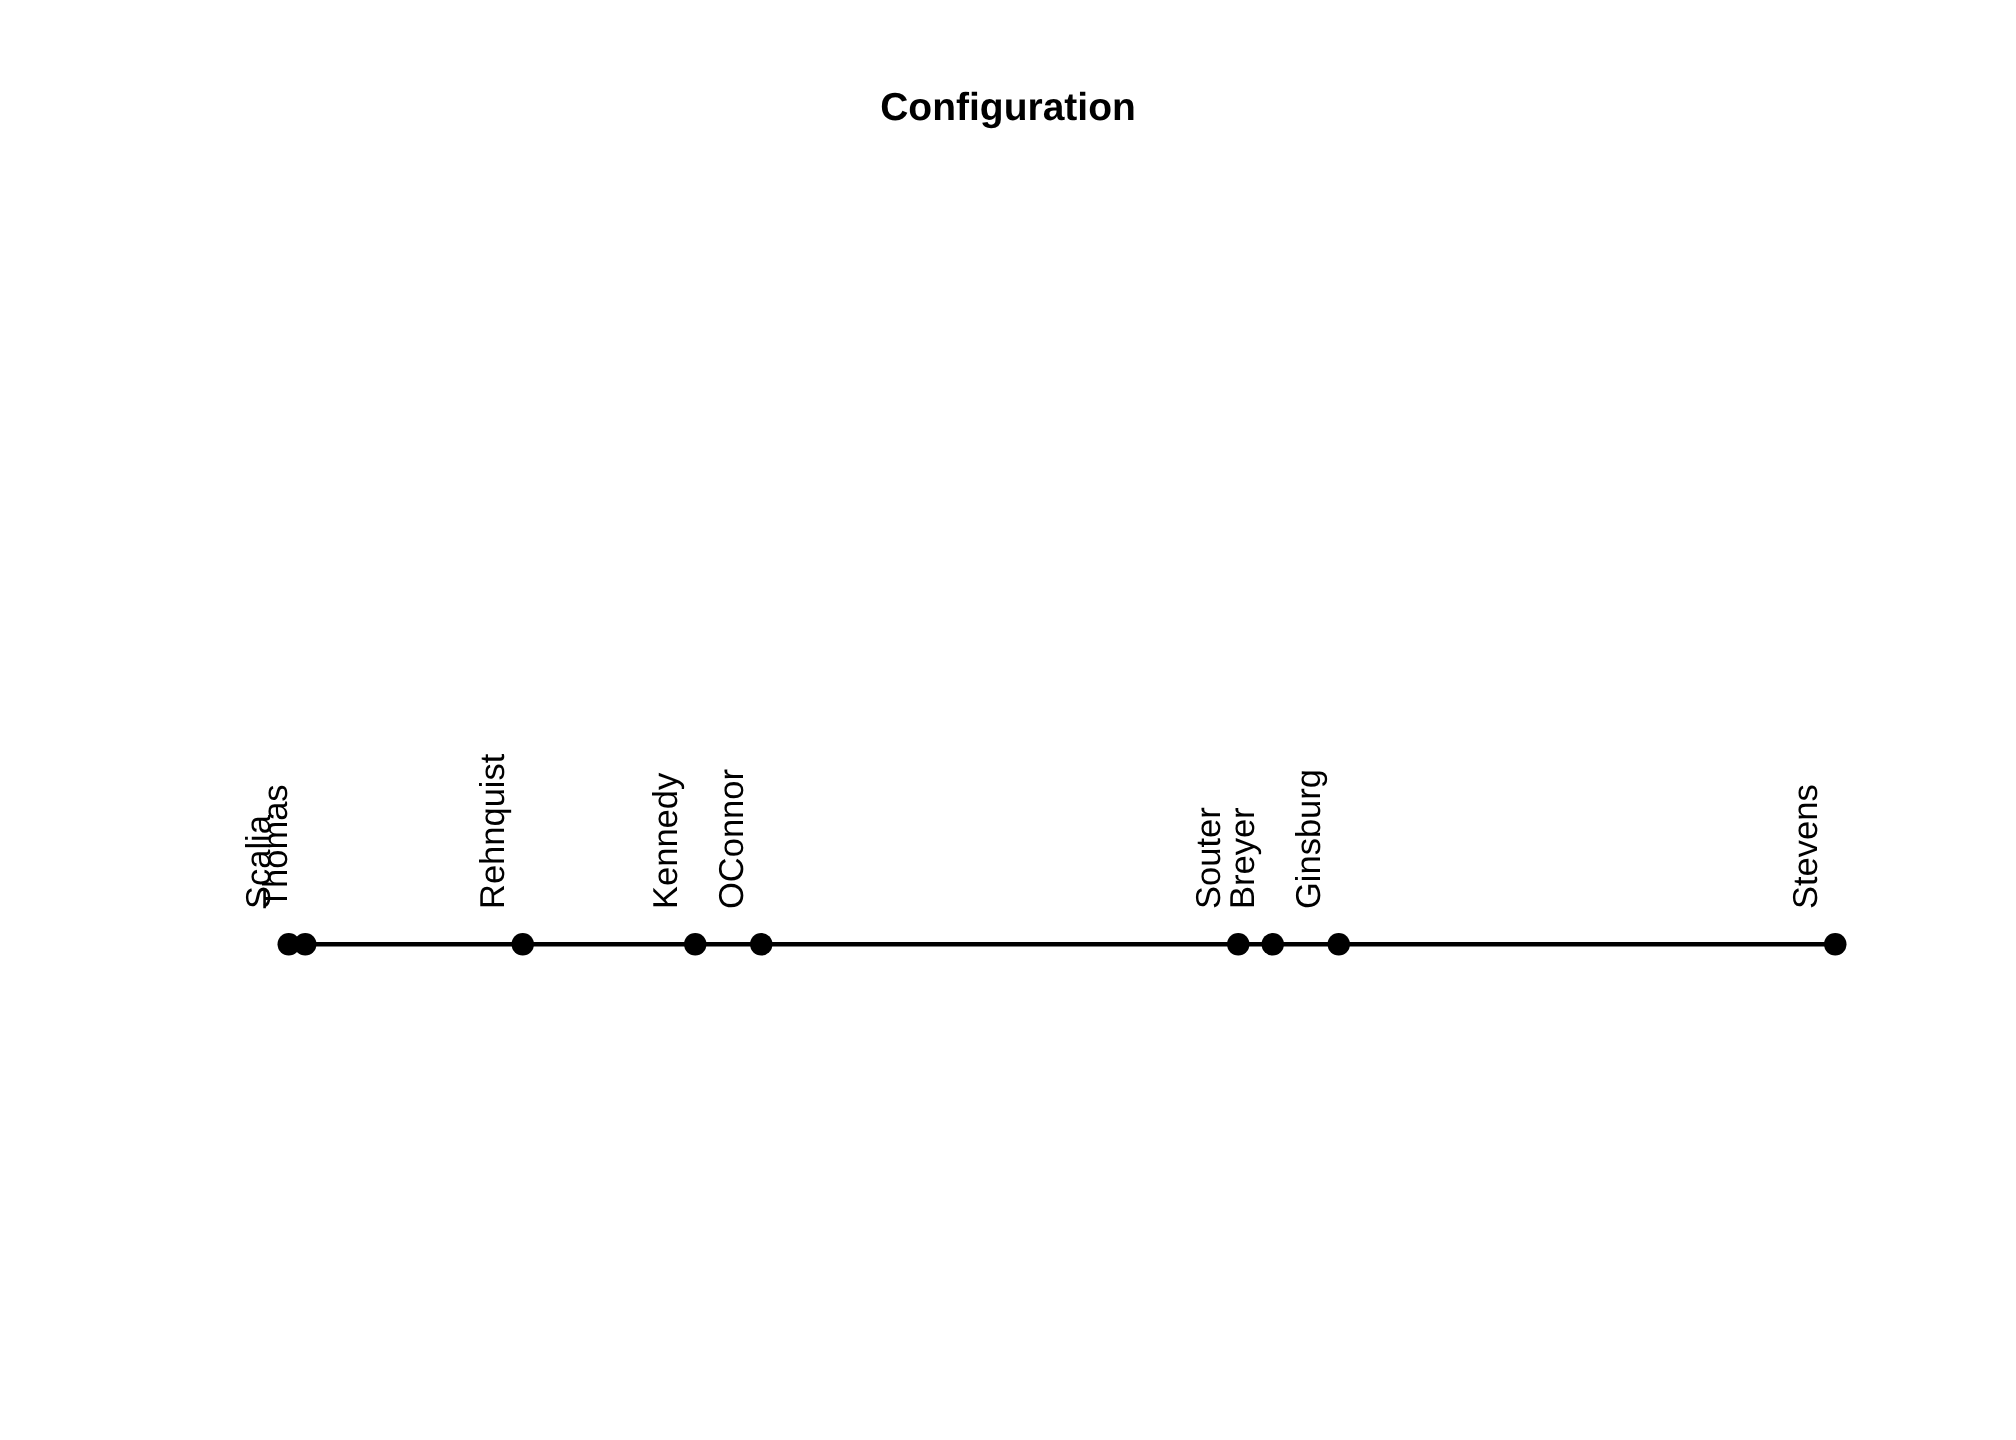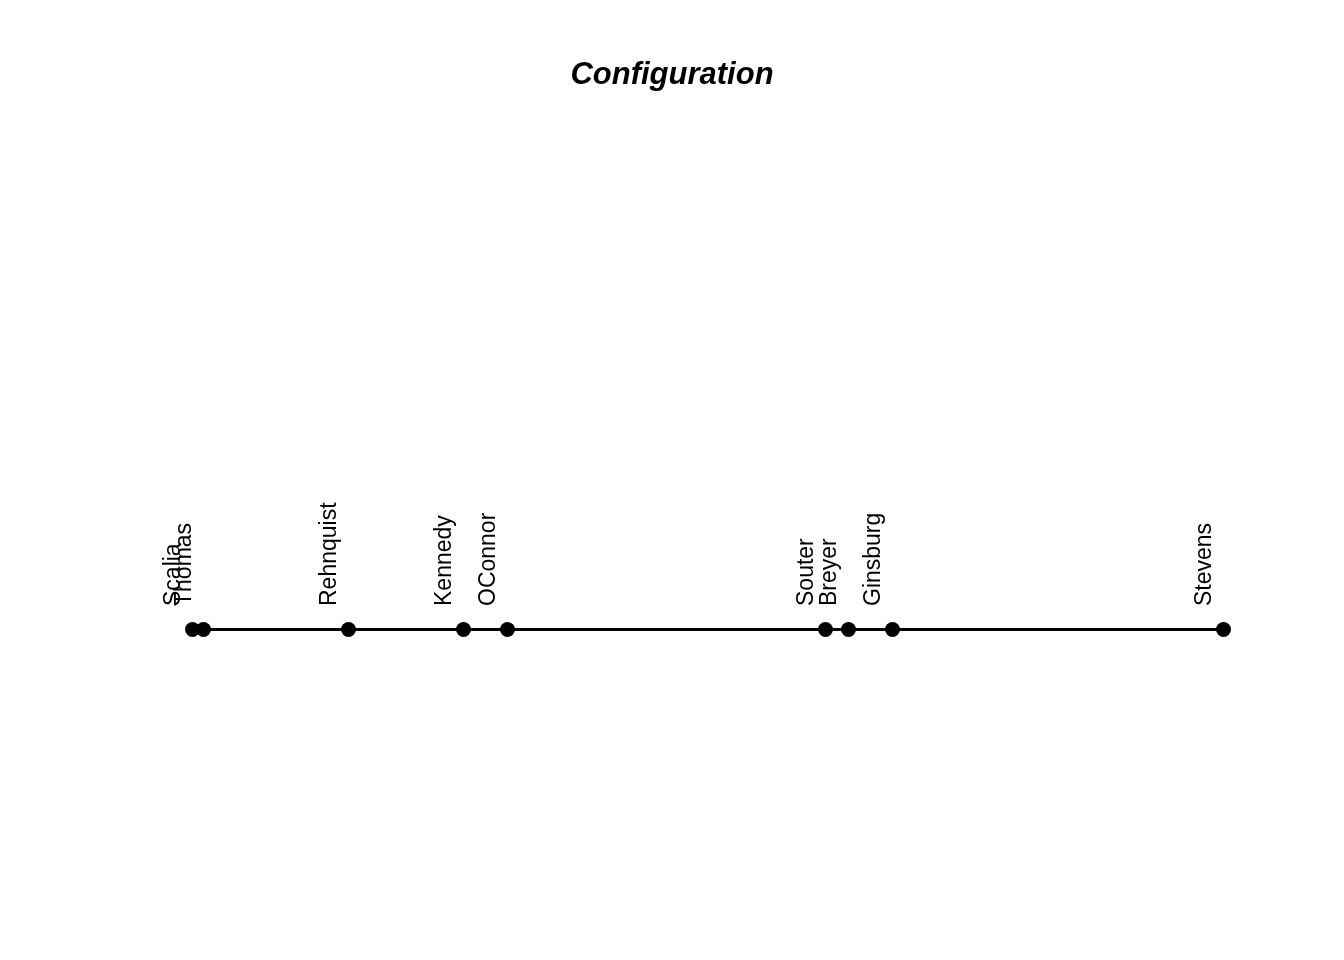--- a/index.html
+++ b/index.html
@@ -21,27 +21,26 @@
     height: 960px;
     background: #ffffff;
   }
 
   #plot-title {
     position: absolute;
     left: 0;
     top: 58px;
     width: 1344px;
     text-align: center;
-    font-size: 31px;
+    font-size: 26px;
     font-weight: bold;
     letter-spacing: 0px;
     line-height: 1;
     color: #000000;
     white-space: nowrap;
-    font-style: italic;
   }
 
   #axis-layer {
     position: absolute;
     left: 0;
     top: 0;
     width: 1344px;
     height: 960px;
   }
 

